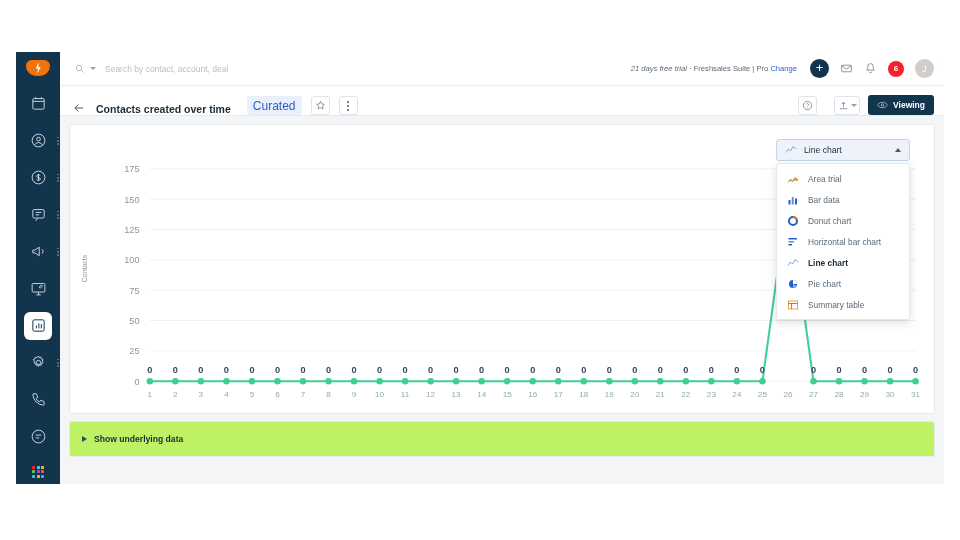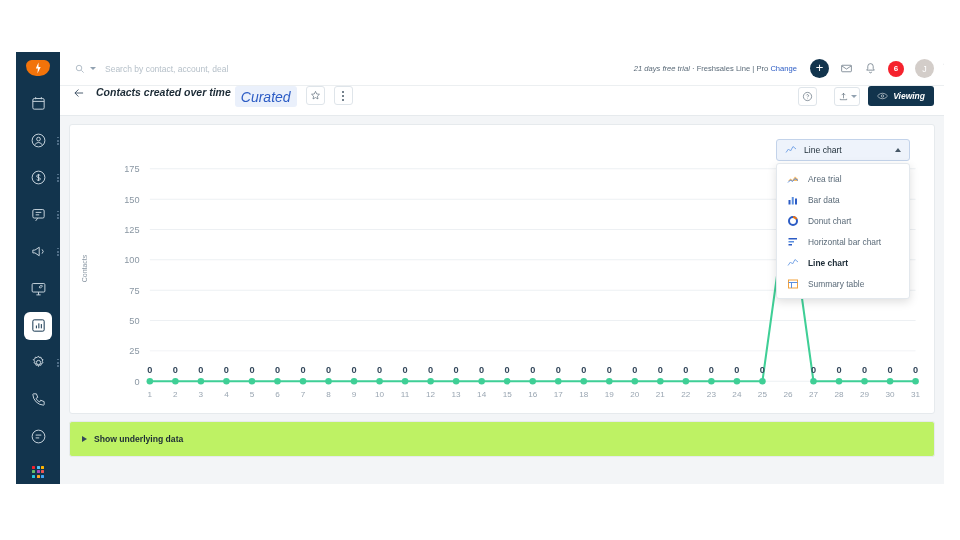--- a/index.html
+++ b/index.html
@@ -89,27 +89,27 @@
   .badge {
     width: 16px; height: 16px; border-radius: 50%; background: #f5222d; color: #fff;
     font-size: 8px; display: flex; align-items: center; justify-content: center; font-weight: bold;
   }
   .avatar {
     width: 19px; height: 19px; border-radius: 50%; background: #d3cdc9; color: #fff;
     font-size: 9px; display: flex; align-items: center; justify-content: center;
   }
 
   .subbar {
-    height: 30px; background: #fff; display: flex; align-items: flex-start;
-    padding: 0 10px 0 12px; border-bottom: 1px solid #e6eaed; flex-shrink: 0; font-style: italic;
+    height: 30px; background: #fff; display: flex; align-items: flex-end;
+    padding: 0 10px 0 12px; border-bottom: 1px solid #e6eaed; flex-shrink: 0;
   }
   .back-arrow { width: 14px; height: 14px; stroke: #33475b; fill: none; stroke-width: 1.5; margin-right: 10px; }
   .page-title { font-size: 10.5px; color: #1c2b36; font-weight: bold; }
   .curated-badge {
-    margin-left: 4px; font-size: 14px; color: #2c5cc5; background: #eaf0fb;
+    margin-left: 16px; font-size: 12px; color: #2c5cc5; background: #eaf0fb;
     padding: 2.5px 6px; border-radius: 3px;
   }
   .sq-btn {
     width: 19px; height: 19px; border: 1px solid #dfe5ea; border-radius: 3px;
     display: flex; align-items: center; justify-content: center; margin-left: 9px;
   }
   .sq-btn svg { width: 11px; height: 11px; stroke: #475867; fill: none; stroke-width: 1.3; }
   .kebab { display: flex; flex-direction: column; gap: 2px; }
   .kebab i { width: 2px; height: 2px; background: #475867; border-radius: 50%; display: block; }
   .subbar-right { margin-left: auto; display: flex; align-items: center; gap: 8px; }
@@ -287,21 +287,21 @@
         <svg viewBox="0 0 24 24">
             <circle cx="11" cy="11" r="6"></circle>
             <path d="M16 16l5 5"></path>
           </svg>
         <div class="caret-down"></div>
         <input class="search-input" placeholder="Search by contact, account, deal" style="">
       </div>
       <div class="trial">
         <em>21 days free trial</em>
         <span>·</span>
-        <b>Freshsales Line | Pro</b>
+        <b>Freshsales Suite | Pro</b>
         <a href="#">Change</a>
       </div>
       <div class="topbar-icons">
         <div class="plus-btn">+</div>
         <svg class="ic" viewBox="0 0 24 24">
             <rect x="3" y="6" width="18" height="12" rx="1.5"></rect>
             <path d="M3 7l9 6 9-6"></path>
           </svg>
         <svg class="ic" viewBox="0 0 24 24">
             <path d="M12 3a5 5 0 00-5 5v4l-2 3h14l-2-3V8a5 5 0 00-5-5z"></path>
@@ -511,20 +511,28 @@
                 <span>Horizontal bar chart</span>
               </div>
               <div class="dd-item sel">
                 <svg class="dd-ico" viewBox="0 0 24 24">
                   <path d="M2 17l5-7 4 4 5-9 6 5" fill="none" stroke="#7aa7e8" stroke-width="2"></path>
                 </svg>
                 <span>Line chart</span>
               </div>
               <div class="dd-item">
                 <svg class="dd-ico" viewBox="0 0 24 24">
+                  <circle cx="12" cy="12" r="8" fill="#2c5cc5"></circle>
+                  <path d="M12 12V4a8 8 0 018 8z" fill="#fff"></path>
+                  <path d="M12 12l7 3.6A8 8 0 0112 20z" fill="#7aa7e8"></path>
+                </svg>
+                <span>Pie chart</span>
+              </div>
+              <div class="dd-item">
+                <svg class="dd-ico" viewBox="0 0 24 24">
                   <rect x="3" y="4" width="18" height="16" fill="none" stroke="#f2a13c" stroke-width="2"></rect>
                   <path d="M3 9h18M9 9v11" stroke="#5b8fe0" stroke-width="2"></path>
                 </svg>
                 <span>Summary table</span>
               </div>
             </div>
         </div>
       </div>
 
       <div class="footer-card">

